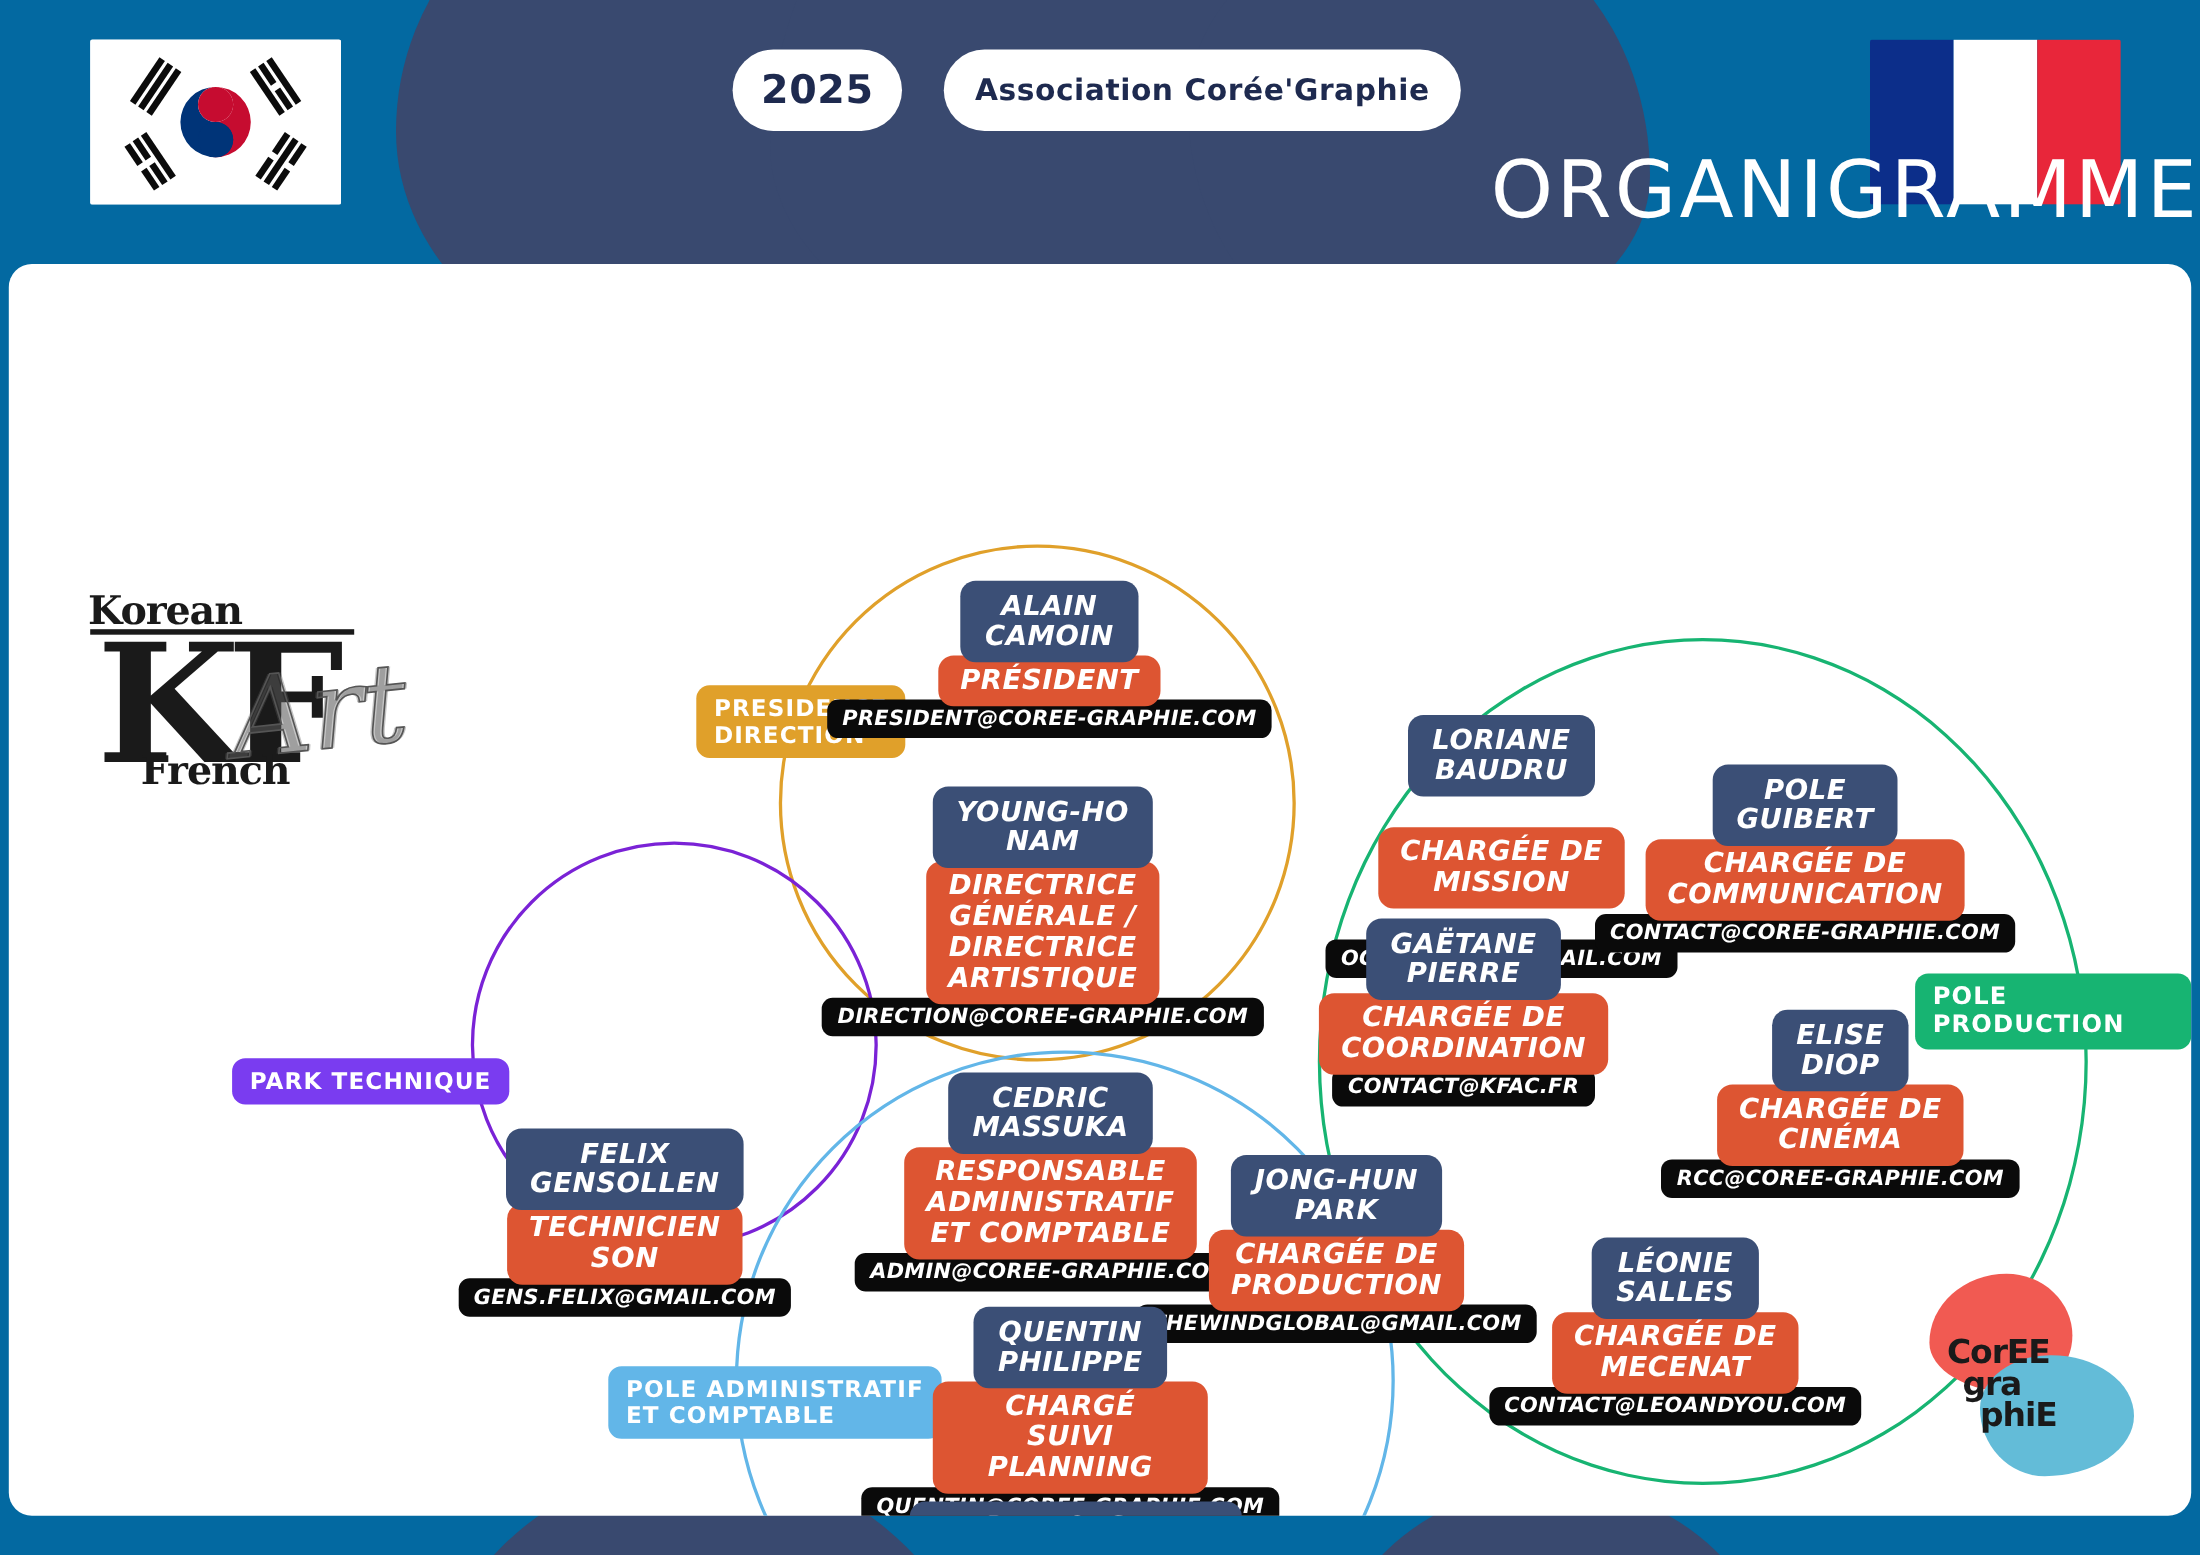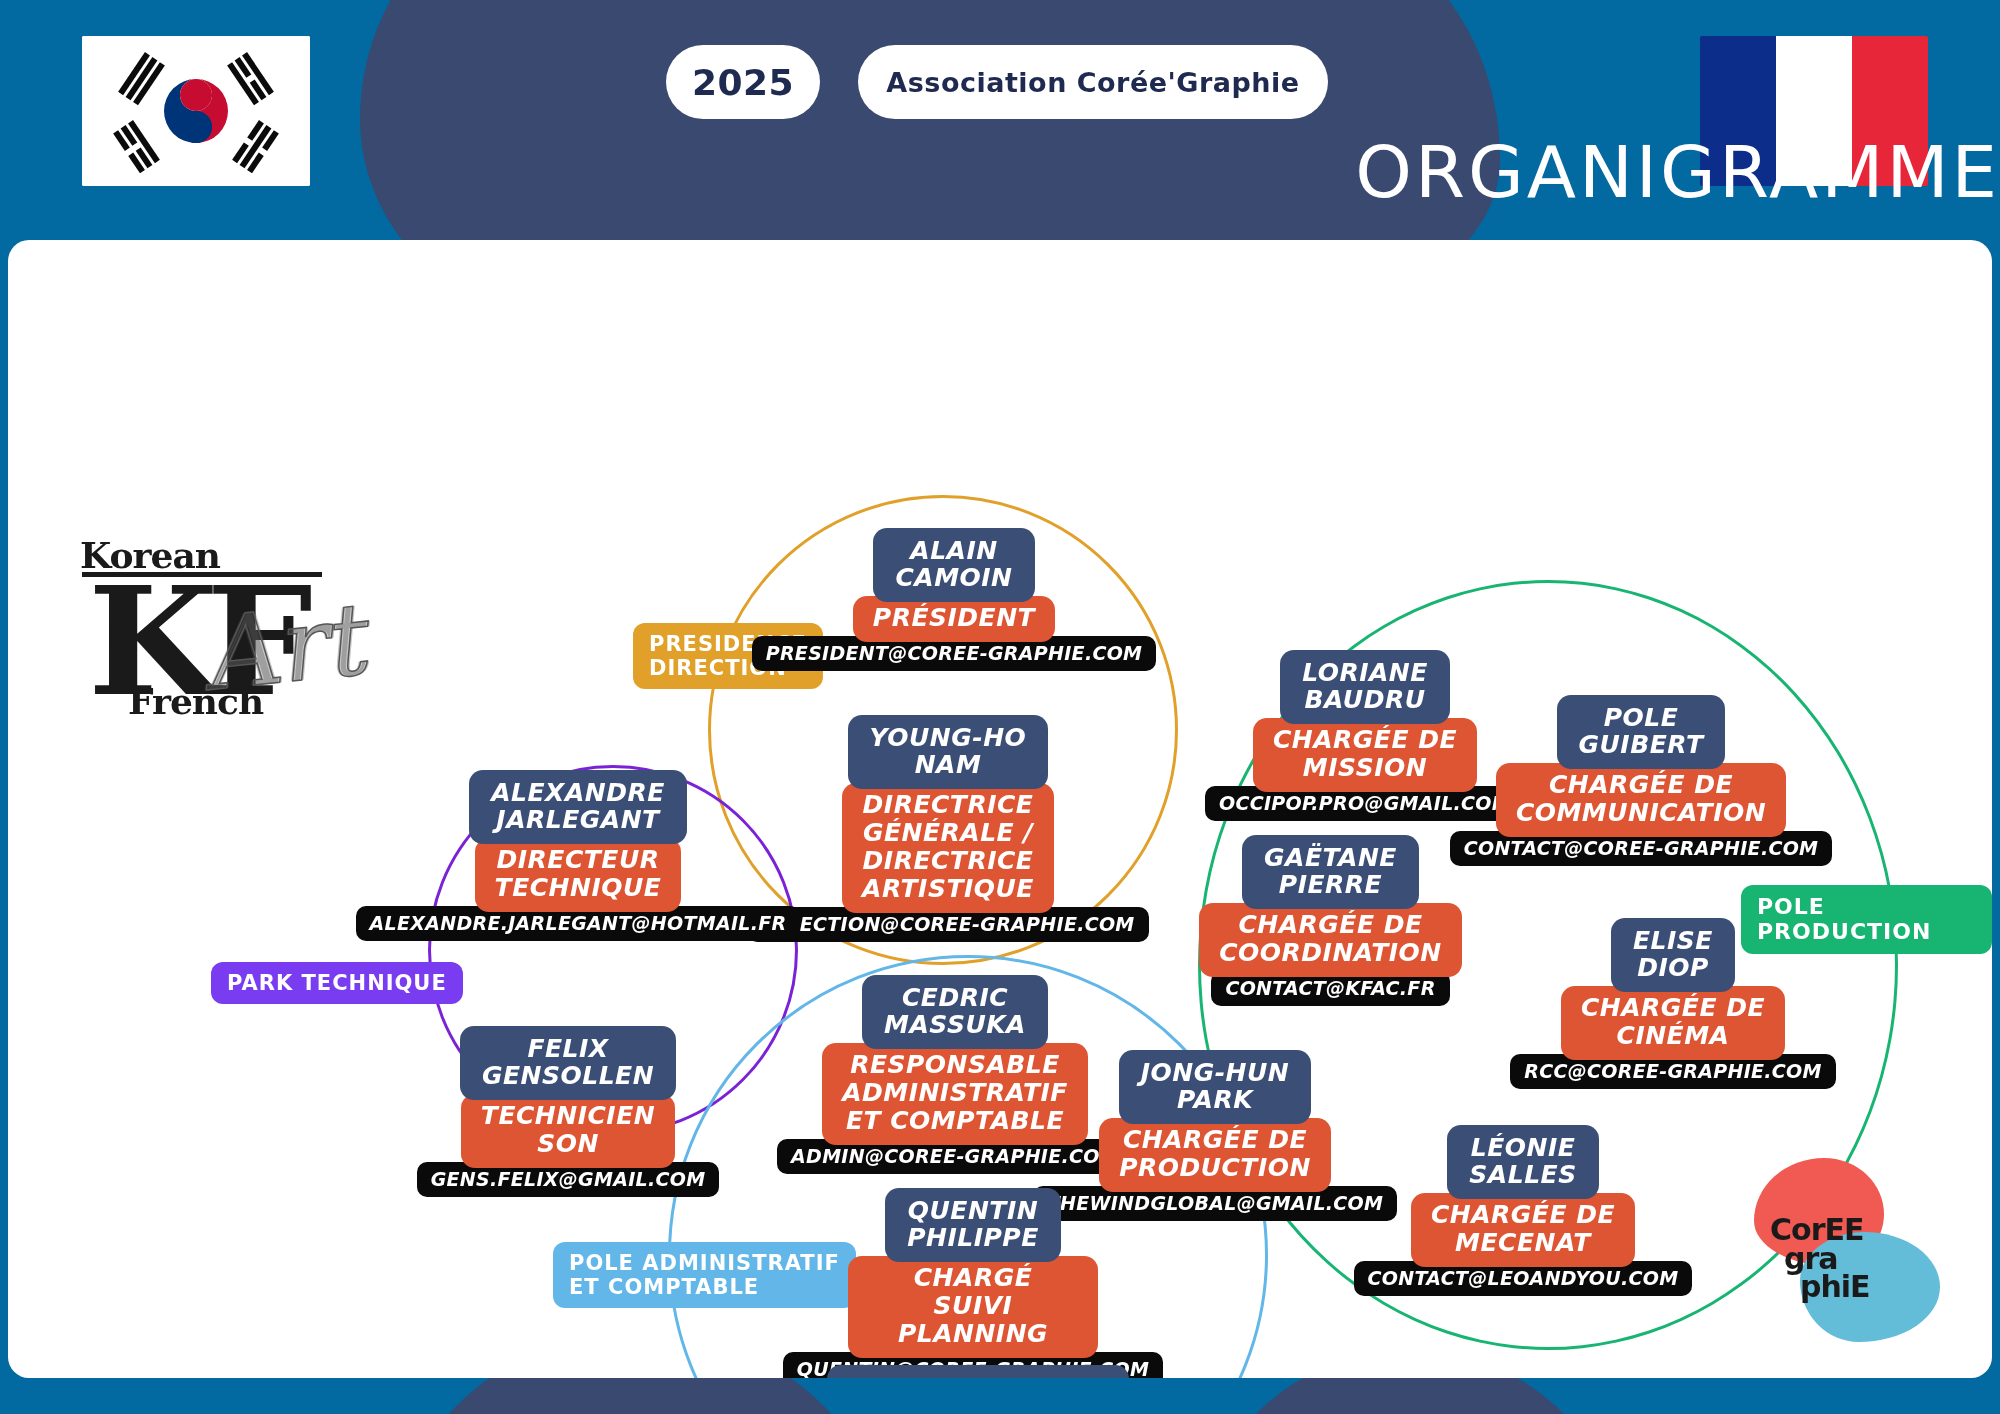--- a/index.html
+++ b/index.html
@@ -296,27 +296,20 @@
     <div class="card" style="left:800px; top:475px; width:280px;">
       <div class="name" style="white-space:pre-line">YOUNG-HO
 NAM</div>
       <div class="role" style="white-space:pre-line">DIRECTRICE
 GÉNÉRALE /
 DIRECTRICE
 ARTISTIQUE</div>
       <div class="email">DIRECTION@COREE-GRAPHIE.COM</div>
     </div>
 
-    <div class="card" style="left:385px; top:530px; width:370px;">
-      <div class="name" style="white-space:pre-line">ALEXANDRE
-JARLEGANT</div>
-      <div class="role" style="white-space:pre-line">DIRECTEUR
-TECHNIQUE</div>
-      <div class="email">ALEXANDRE.JARLEGANT@HOTMAIL.FR</div>
-    </div>
 
     <div class="card" style="left:440px; top:786px; width:240px;">
       <div class="name" style="white-space:pre-line">FELIX
 GENSOLLEN</div>
       <div class="role" style="white-space:pre-line">TECHNICIEN
 SON</div>
       <div class="email">GENS.FELIX@GMAIL.COM</div>
     </div>
 
     <div class="card" style="left:822px; top:735px; width:250px;">
@@ -335,21 +328,21 @@
 SUIVI PLANNING</div>
       <div class="email">QUENTIN@COREE-GRAPHIE.COM</div>
     </div>
 
     <div class="card" style="left:845px; top:1125px; width:250px;">
       <div class="name" style="white-space:pre-line">LUCAS
 BENDABDELLAZIZ</div>
 
     </div>
 
-    <div class="card" style="left:1242px; top:410px; width:230px;">
+    <div class="card" style="left:1242px; top:410px; width:230px;gap:34px;">
       <div class="name" style="white-space:pre-line">LORIANE
 BAUDRU</div>
       <div class="role" style="white-space:pre-line">CHARGÉE DE
 MISSION</div>
       <div class="email">OCCIPOP.PRO@GMAIL.COM</div>
     </div>
 
     <div class="card" style="left:1503px; top:455px; width:260px;">
       <div class="name" style="white-space:pre-line">POLE
 GUIBERT</div>

